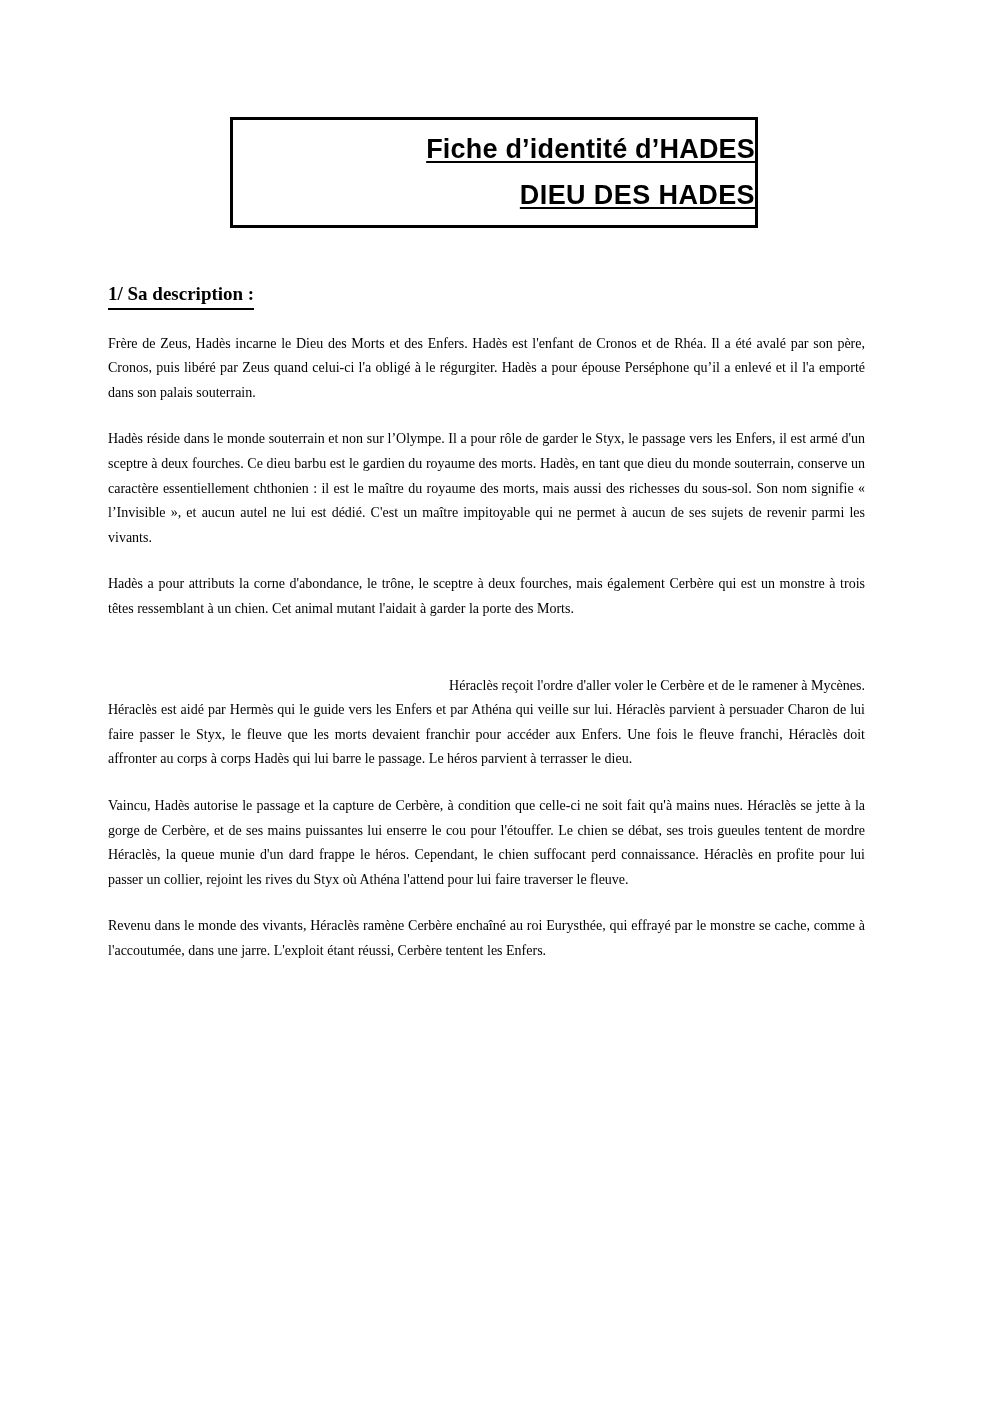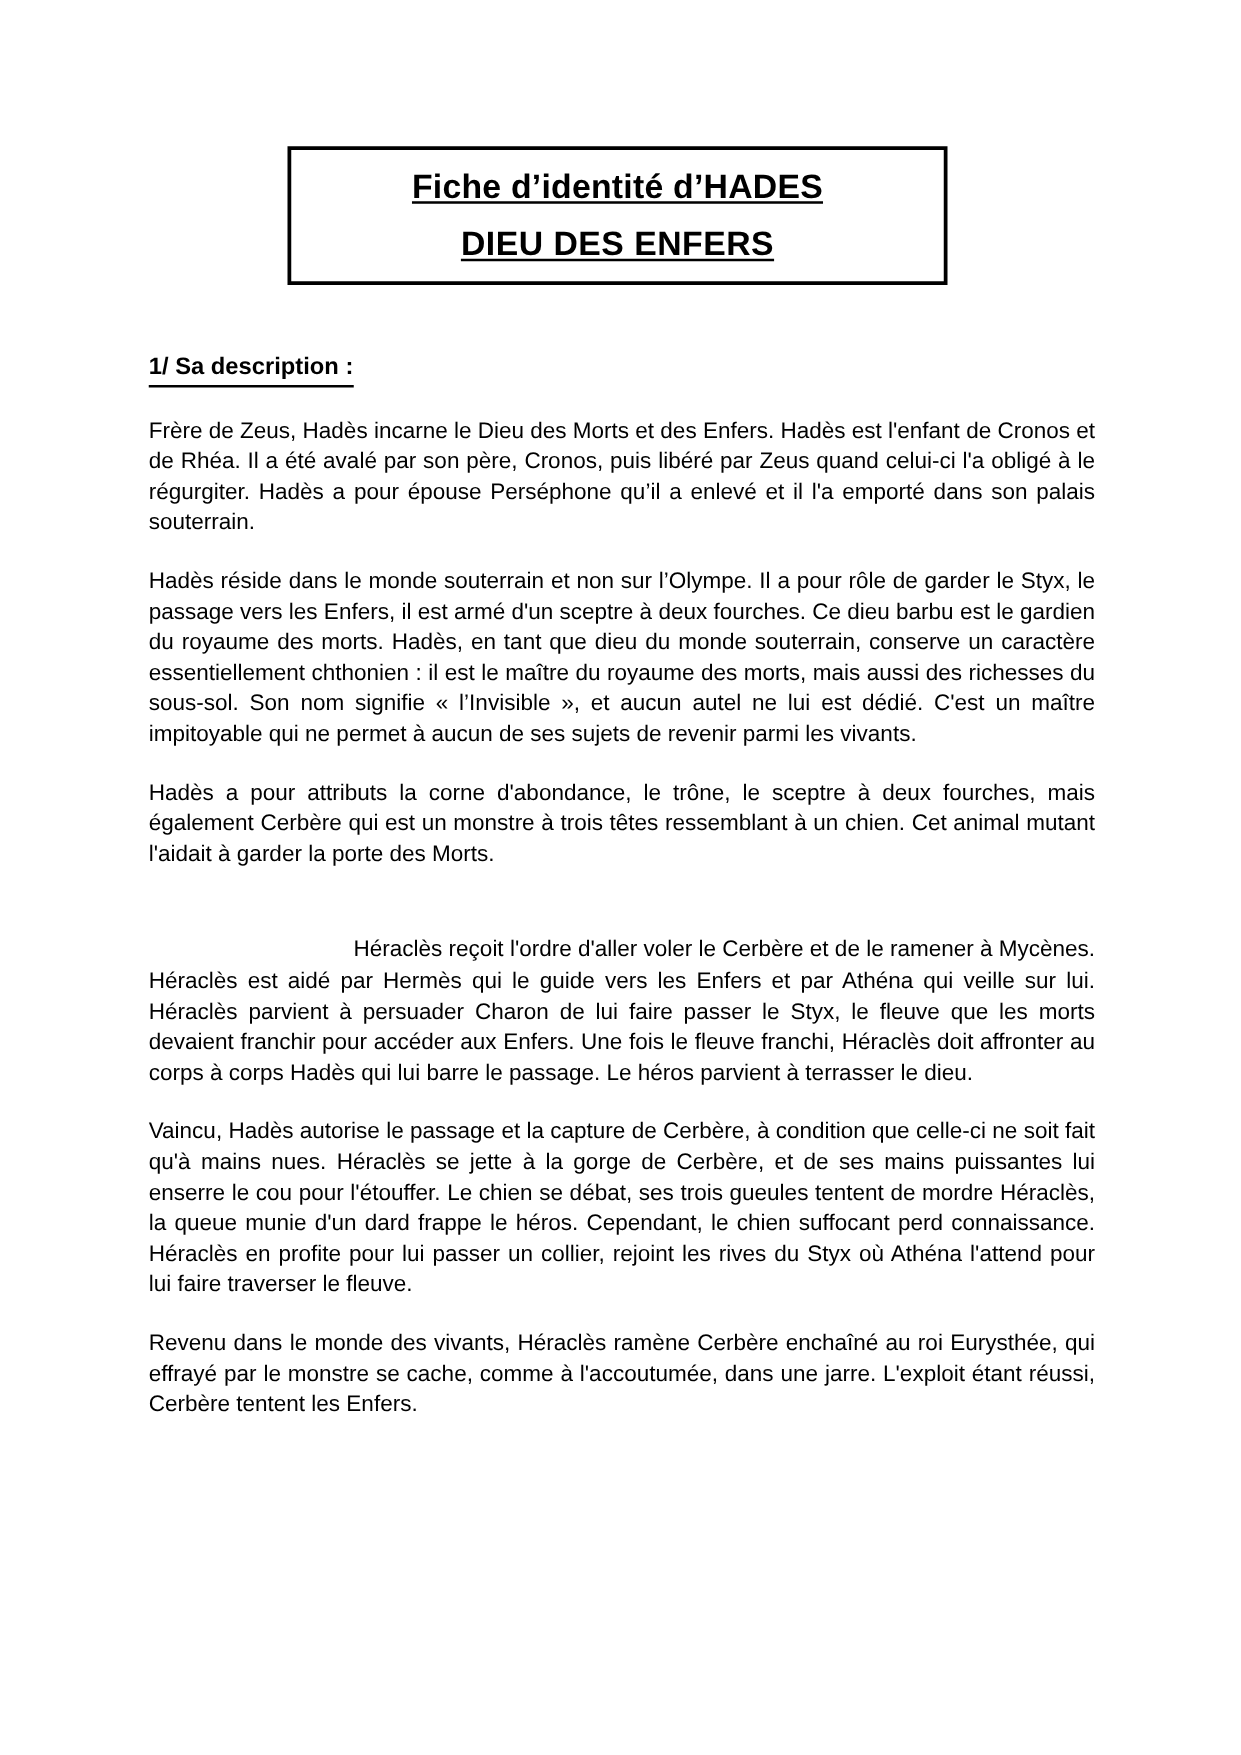--- a/index.html
+++ b/index.html
@@ -27,21 +27,21 @@
   .title-box {
     position: absolute;
     left: 230px;
     top: 117px;
     width: 528px;
     height: 111px;
     border: 3px solid #000000;
     box-sizing: border-box;
     display: flex;
     flex-direction: column;
-    align-items: center;
+    align-items: flex-end;
     justify-content: center;
   }
   .title-line-1 {
     font-size: 27px;
     font-weight: bold;
     text-decoration: underline;
     text-underline-offset: 3px;
     letter-spacing: 0.2px;
     margin: 0 0 6px 0;
     line-height: 1.15;
@@ -54,44 +54,45 @@
     text-underline-offset: 3px;
     letter-spacing: 0.4px;
     margin: 8px 0 0 0;
     line-height: 1.15;
     white-space: nowrap;
   }
 
   
   .content {
     position: absolute;
-    left: 119px;
+    left: 108px;
     top: 282px;
     width: 757px;
+    font-family: Liberation Serif, serif;
   }
 
   .section-heading {
     font-size: 19px;
     font-weight: bold;
     margin: 0;
     padding: 0;
     line-height: 1.3;
     display: inline-block;
     border-bottom: 2px solid #000000;
     padding-bottom: 1px;
   }
   .heading-wrap {
     margin: 0 0 22px 0;
   }
   .heading-wrap.second {
     margin: 0 0 22px 0;
   }
 
   .para {
-    font-size: 18px;
+    font-size: 14px;
     line-height: 24.6px;
     text-align: justify;
     margin: 0 0 22px 0;
     hyphens: none;
   }
   .para:last-child {
     margin-bottom: 0;
   }
   
 
@@ -99,21 +100,21 @@
     height: 30px;
   }
 </style>
 </head>
 <body>
 
 <div class="page">
 
   <div class="title-box">
     <div class="title-line-1">Fiche d’identité d’HADES</div>
-    <div class="title-line-2">DIEU DES ENFERS</div>
+    <div class="title-line-2">DIEU DES HADES</div>
   </div>
 
   <div class="content">
 
     <div class="heading-wrap">
       <span class="section-heading">1/ Sa description :</span>
     </div>
 
     <p class="para">Frère de Zeus, Hadès incarne le Dieu des Morts et des Enfers. Hadès est l'enfant de Cronos et de Rhéa. Il a été avalé par son père, Cronos, puis libéré par Zeus quand celui-ci l'a obligé à le régurgiter. Hadès a pour épouse Perséphone qu’il a enlevé et il l'a emporté dans son palais souterrain.</p>
 

